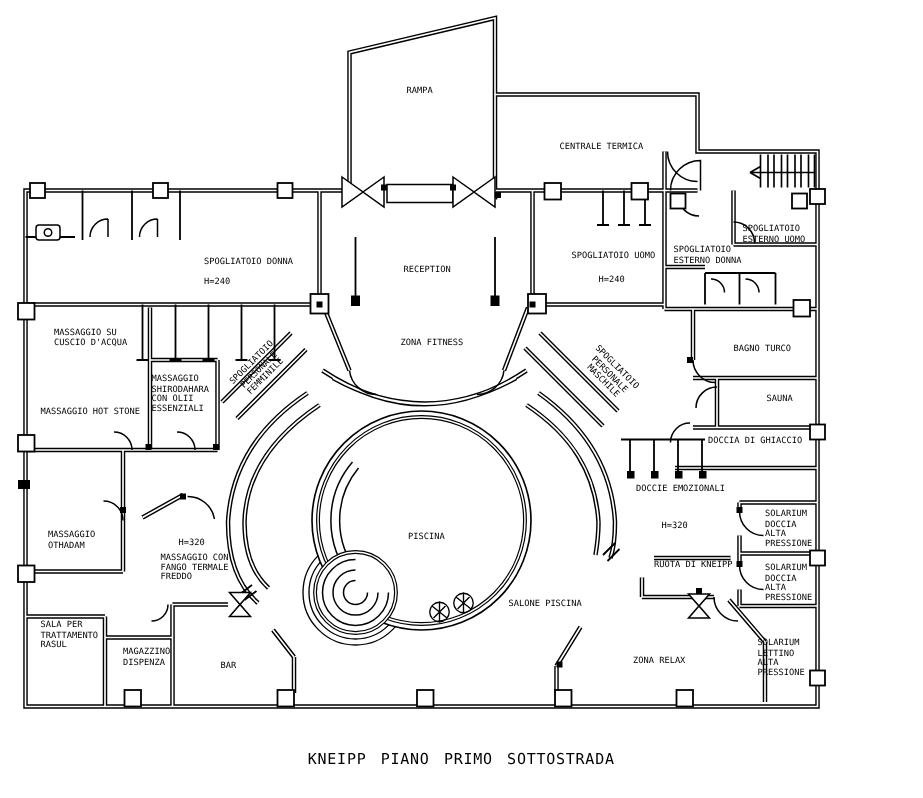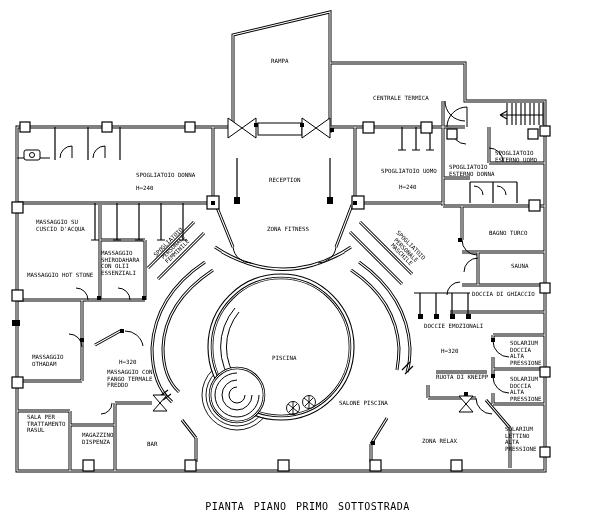--- a/index.html
+++ b/index.html
@@ -226,14 +226,14 @@
   <div class="lbl" style="left:147px;top:441px;">BAR</div>
   <div class="lbl" style="left:272px;top:355px;">PISCINA</div>
   <div class="lbl" style="left:339px;top:400px;">SALONE PISCINA</div>
   <div class="lbl rot45l" style="left:173px;top:247px;">SPOGLIATOIO
 PERSONALE
 FEMMINILE</div>
   <div class="lbl rot45r" style="left:406px;top:250px;">SPOGLIATOIO
 PERSONALE
 MASCHILE</div>
 
-  <div id="caption">PIANTA PIANO PRIMO SOTTOSTRADA</div>
+  <div id="caption">KNEIPP PIANO PRIMO SOTTOSTRADA</div>
 </div>
 
 </body></html>

